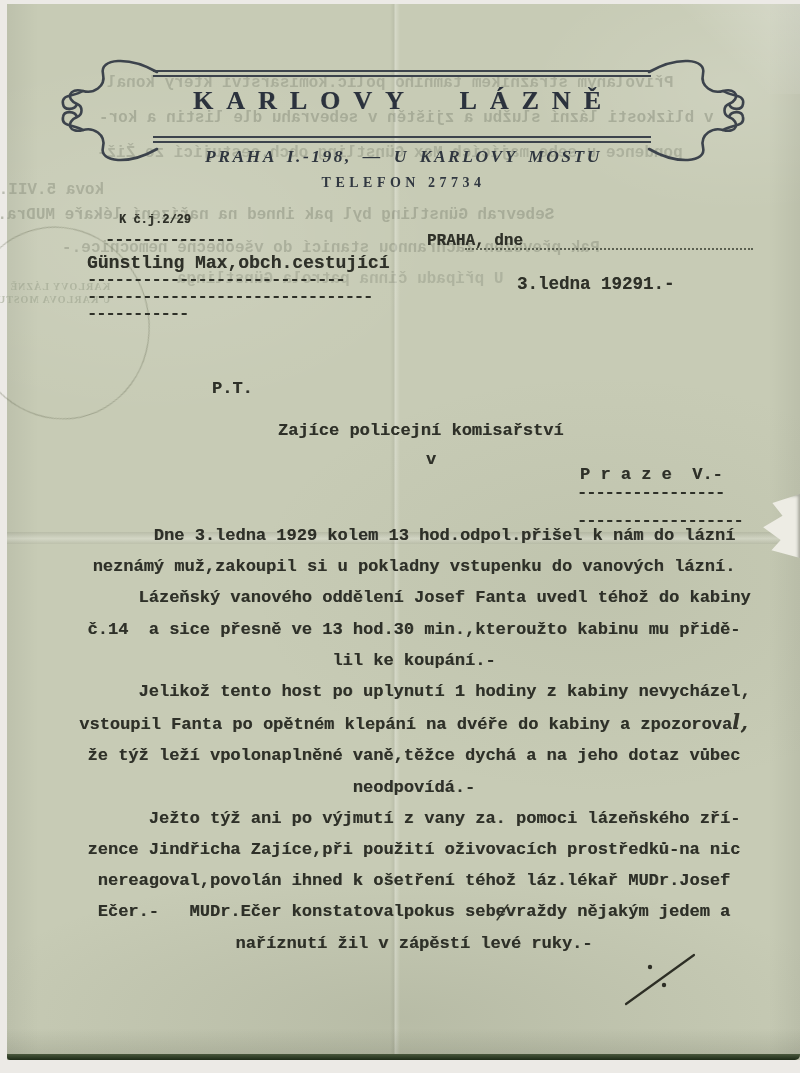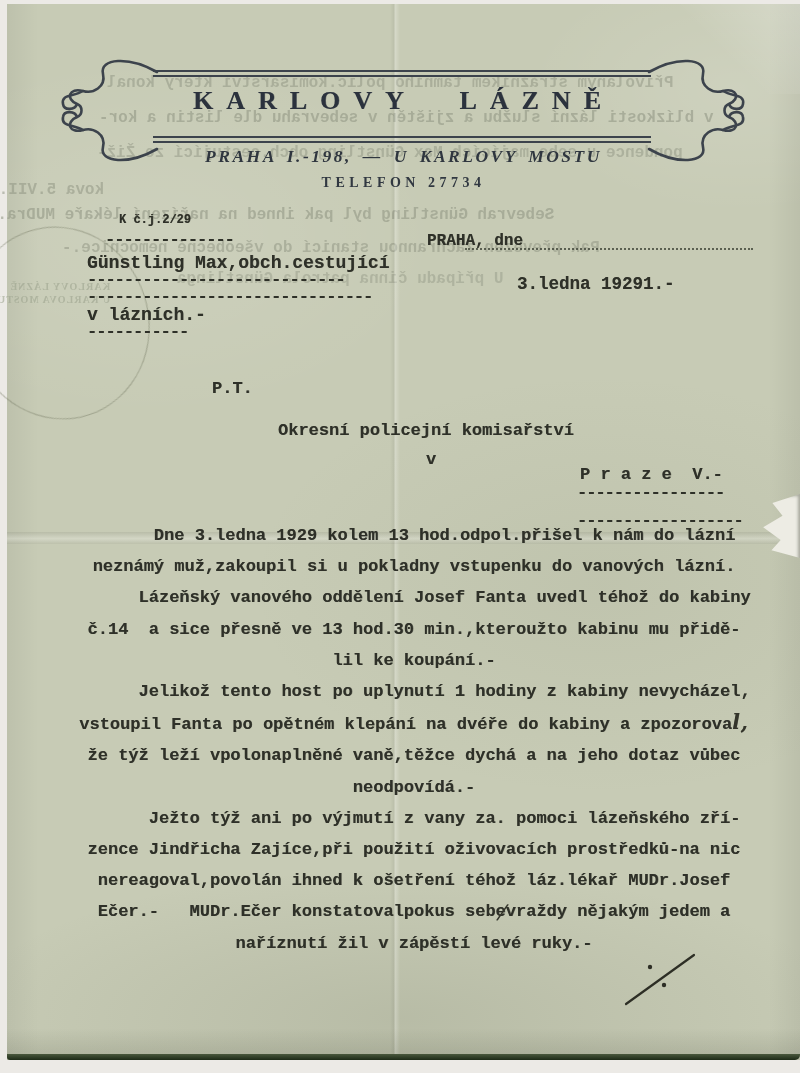--- a/index.html
+++ b/index.html
@@ -146,26 +146,25 @@
 
   <div class="typed ref-number">K č.j.2/29</div>
   <div class="typed ref-number-dash">--------------</div>
   <div class="typed date-label">PRAHA, dne</div>
   <div class="typed date-value">3.ledna 19291.-</div>
   <div class="date-underline"></div>
   <div class="subject-block">
       <div class="typed ref-text">Günstling Max,obch.cestující</div>
       <div class="typed ref-dash">----------------------------</div>
       <div class="typed ref-dash">-------------------------------</div>
-      <div class="typed ref-text">v lázních.-</div>
       <div class="typed ref-dash">-----------</div>
     </div>
 
   <div class="typed salutation">P.T.</div>
-  <div class="typed rcpt-office">Okresní policejní komisařství</div>
+  <div class="typed rcpt-office">Zajíce policejní komisařství</div>
   <div class="typed rcpt-v">v</div>
   <div class="typed rcpt-city">P r a z e  V.-</div>
   <div class="typed rcpt-city-dash">----------------</div>
   <div class="typed rcpt-street-dash">------------------</div>
 
   <div class="typed body-text"><div class="bline">      Dne 3.ledna 1929 kolem 13 hod.odpol.přišel k nám do lázní</div><div class="bline">neznámý muž,zakoupil si u pokladny vstupenku do vanových lázní.</div><div class="bline">      Lázeňský vanového oddělení Josef Fanta uvedl téhož do kabiny</div><div class="bline">č.14  a sice přesně ve 13 hod.30 min.,kteroužto kabinu mu přidě-</div><div class="bline">lil ke koupání.-</div><div class="bline">      Jelikož tento host po uplynutí 1 hodiny z kabiny nevycházel,</div><div class="bline">vstoupil Fanta po opětném klepání na dvéře do kabiny a zpozorova<span class="hw">l,</span></div><div class="bline">že týž leží vpolonaplněné vaně,těžce dychá a na jeho dotaz vůbec</div><div class="bline">neodpovídá.-</div><div class="bline">      Ježto týž ani po výjmutí z vany za. pomoci lázeňského zří-</div><div class="bline">zence Jindřicha Zajíce,při použití oživovacích prostředků-na nic</div><div class="bline">nereagoval,povolán ihned k ošetření téhož láz.lékař MUDr.Josef</div><div class="bline">Ečer.-   MUDr.Ečer konstatovalpokus sebevraždy nějakým jedem a</div><div class="bline">naříznutí žil v zápěstí levé ruky.-</div></div>
   <div class="accent-slash">/</div>
 
   <svg class="paraph" width="92" height="62" viewBox="0 0 92 62">
     <line x1="12" y1="56" x2="80" y2="7" stroke="#2d2e25" stroke-width="2.2" stroke-linecap="round"></line>

